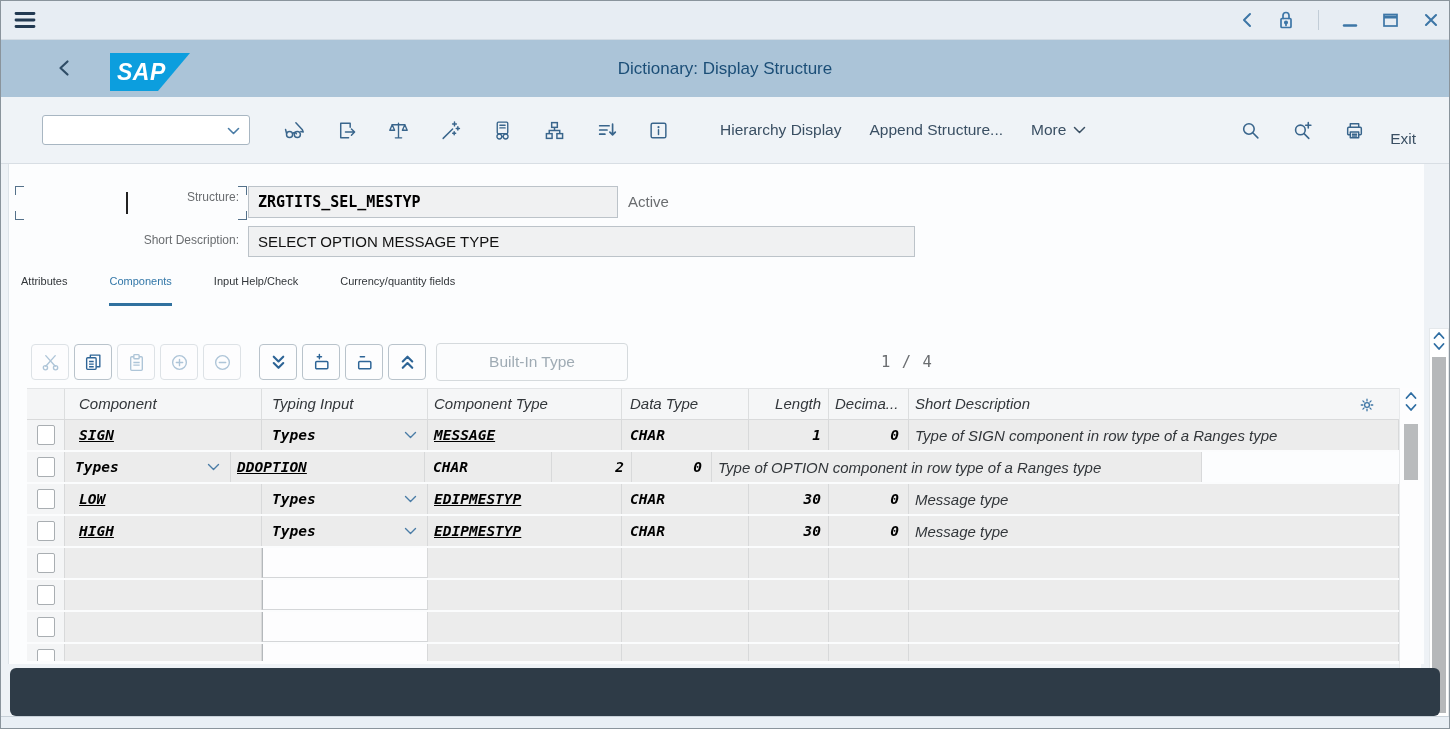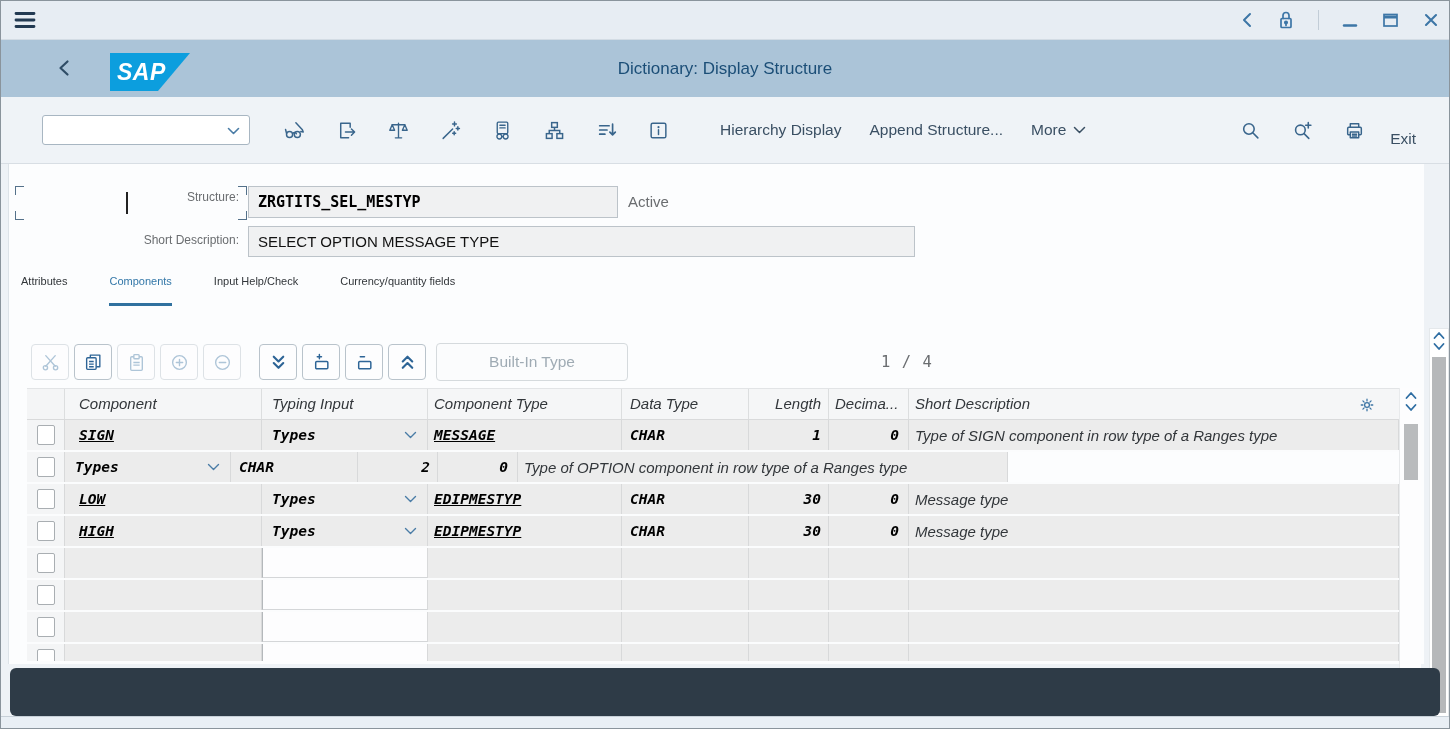--- a/index.html
+++ b/index.html
@@ -423,20 +423,23 @@
               <span class="checkbox"></span>
             </div>
             <div class="cell c-typ">
               <span class="mono-val" style="font-weight:600;">Types</span>
               <span class="typ-chev">
                 <svg width="13" height="9" viewBox="0 0 13 9" fill="none" stroke="currentColor" stroke-width="1.4" stroke-linecap="round" stroke-linejoin="round">
                   <path d="M1.5 1.5l5 5 5-5"></path>
                 </svg>
               </span>
             </div>
+            <div class="cell c-ctyp">
+              <span class="mono-val link">DDOPTION</span>
+            </div>
             <div class="cell c-dtyp">
               <span class="mono-val">CHAR</span>
             </div>
             <div class="cell c-len">
               <span class="mono-val">2</span>
             </div>
             <div class="cell c-dec">
               <span class="mono-val">0</span>
             </div>
             <div class="cell c-sd">

